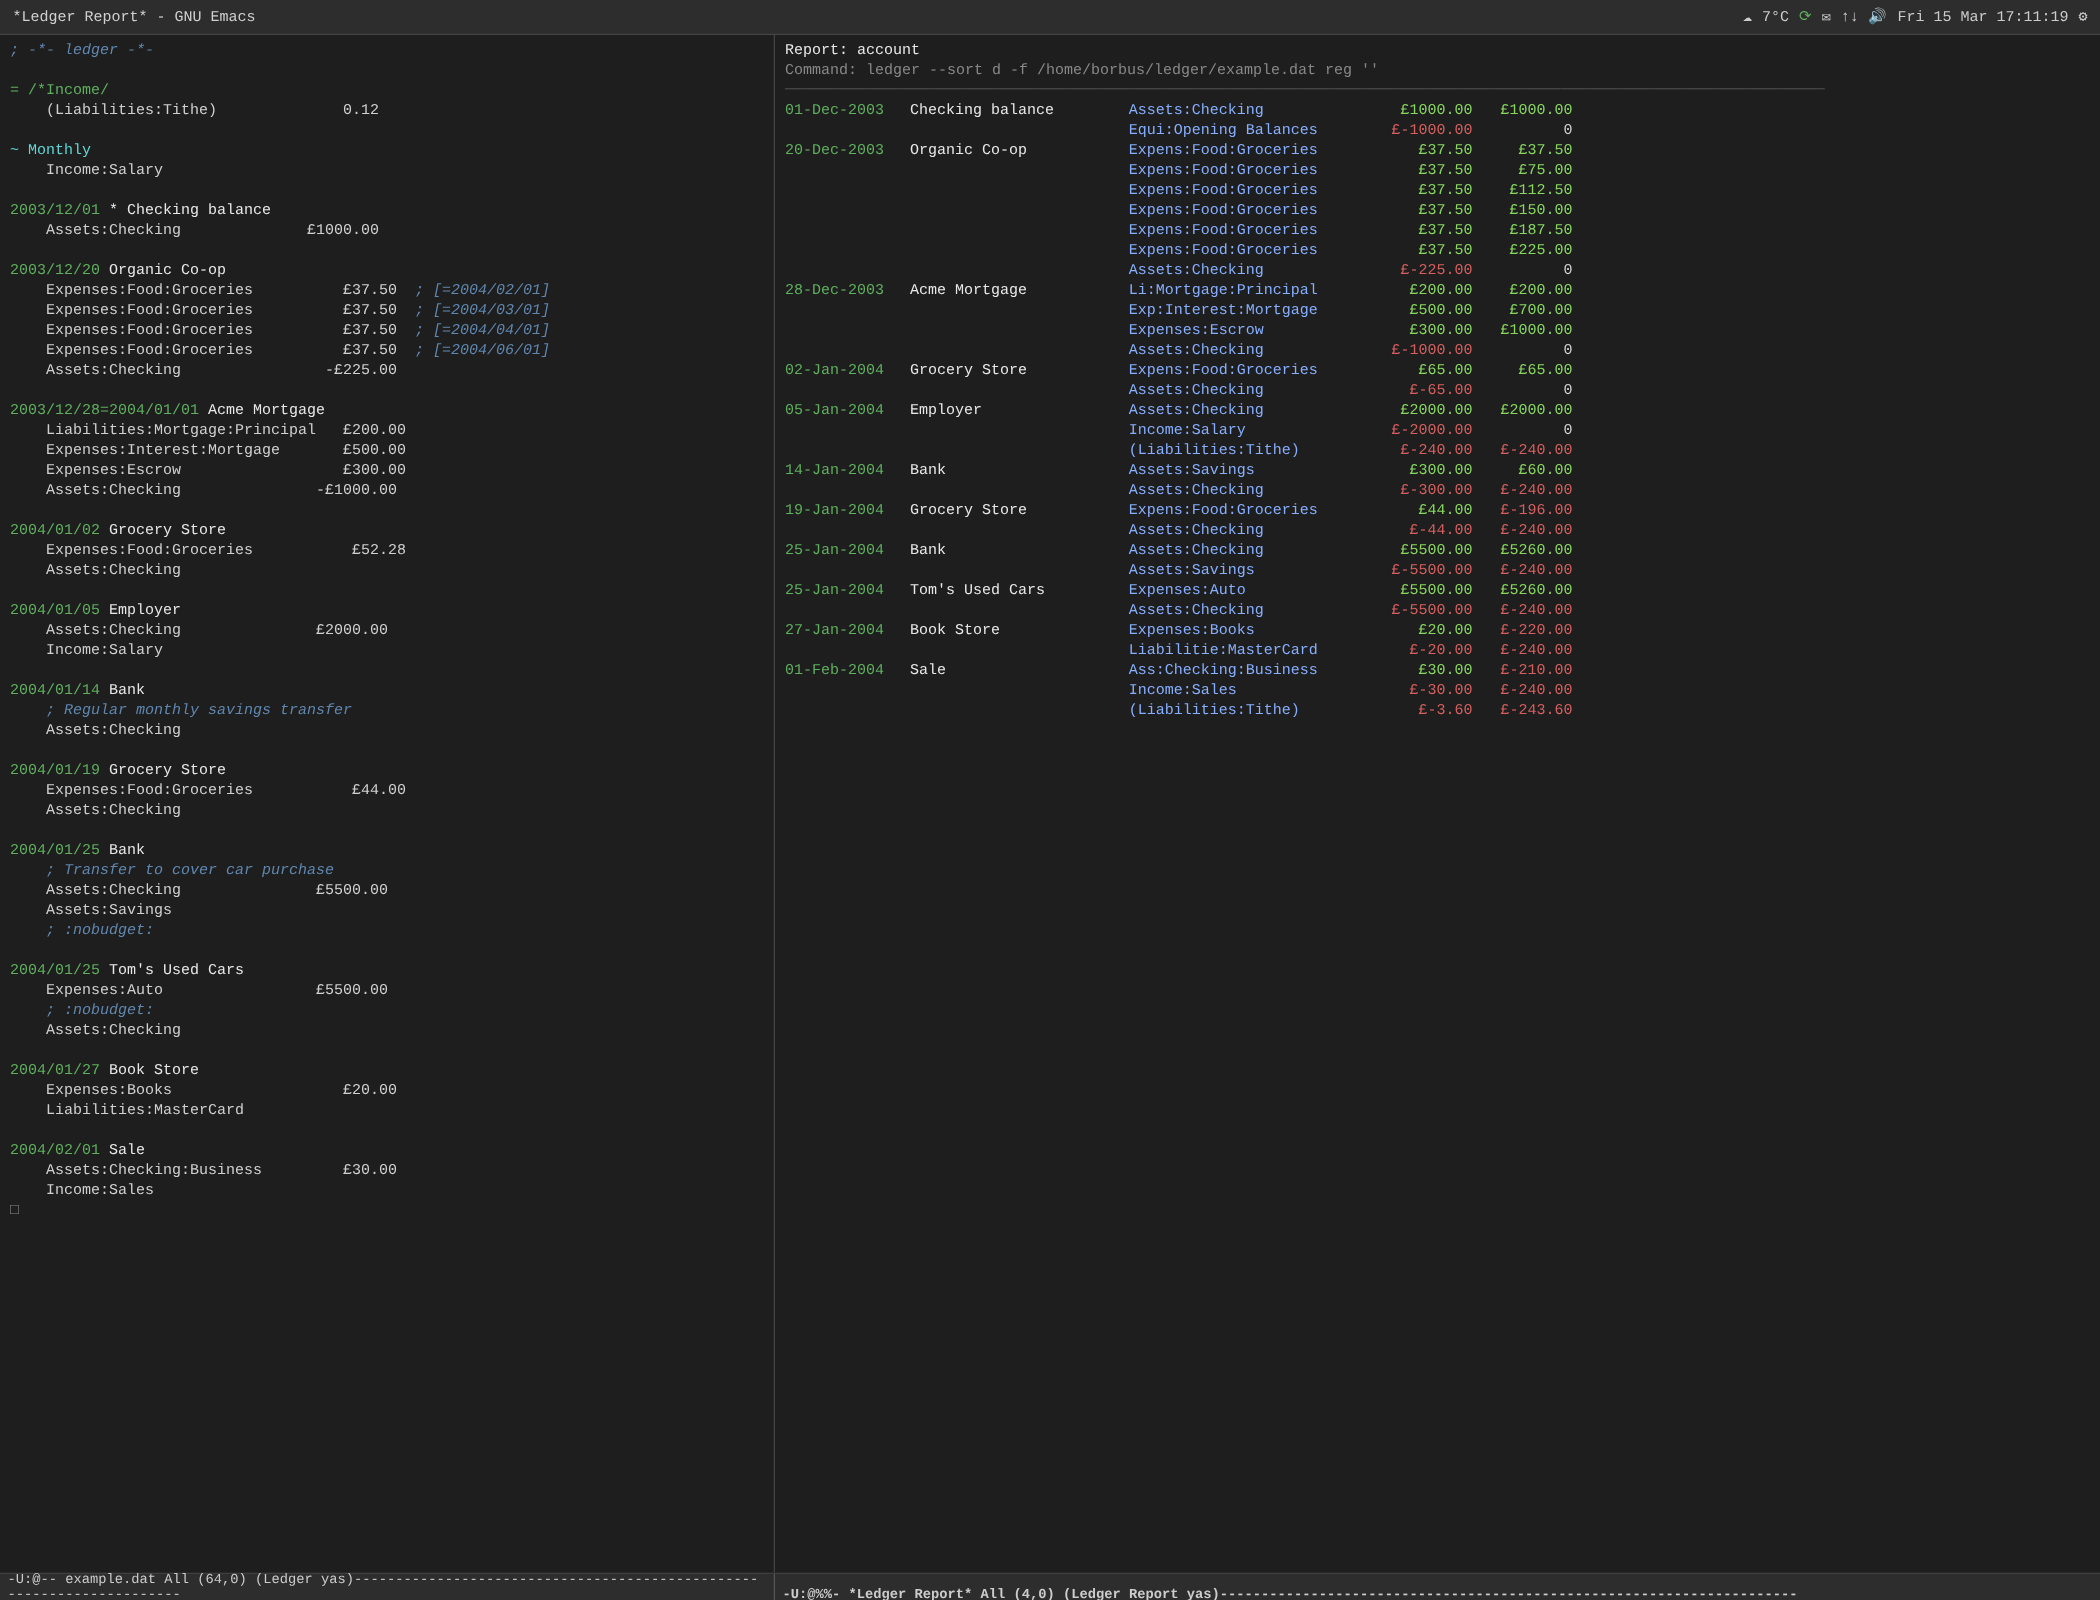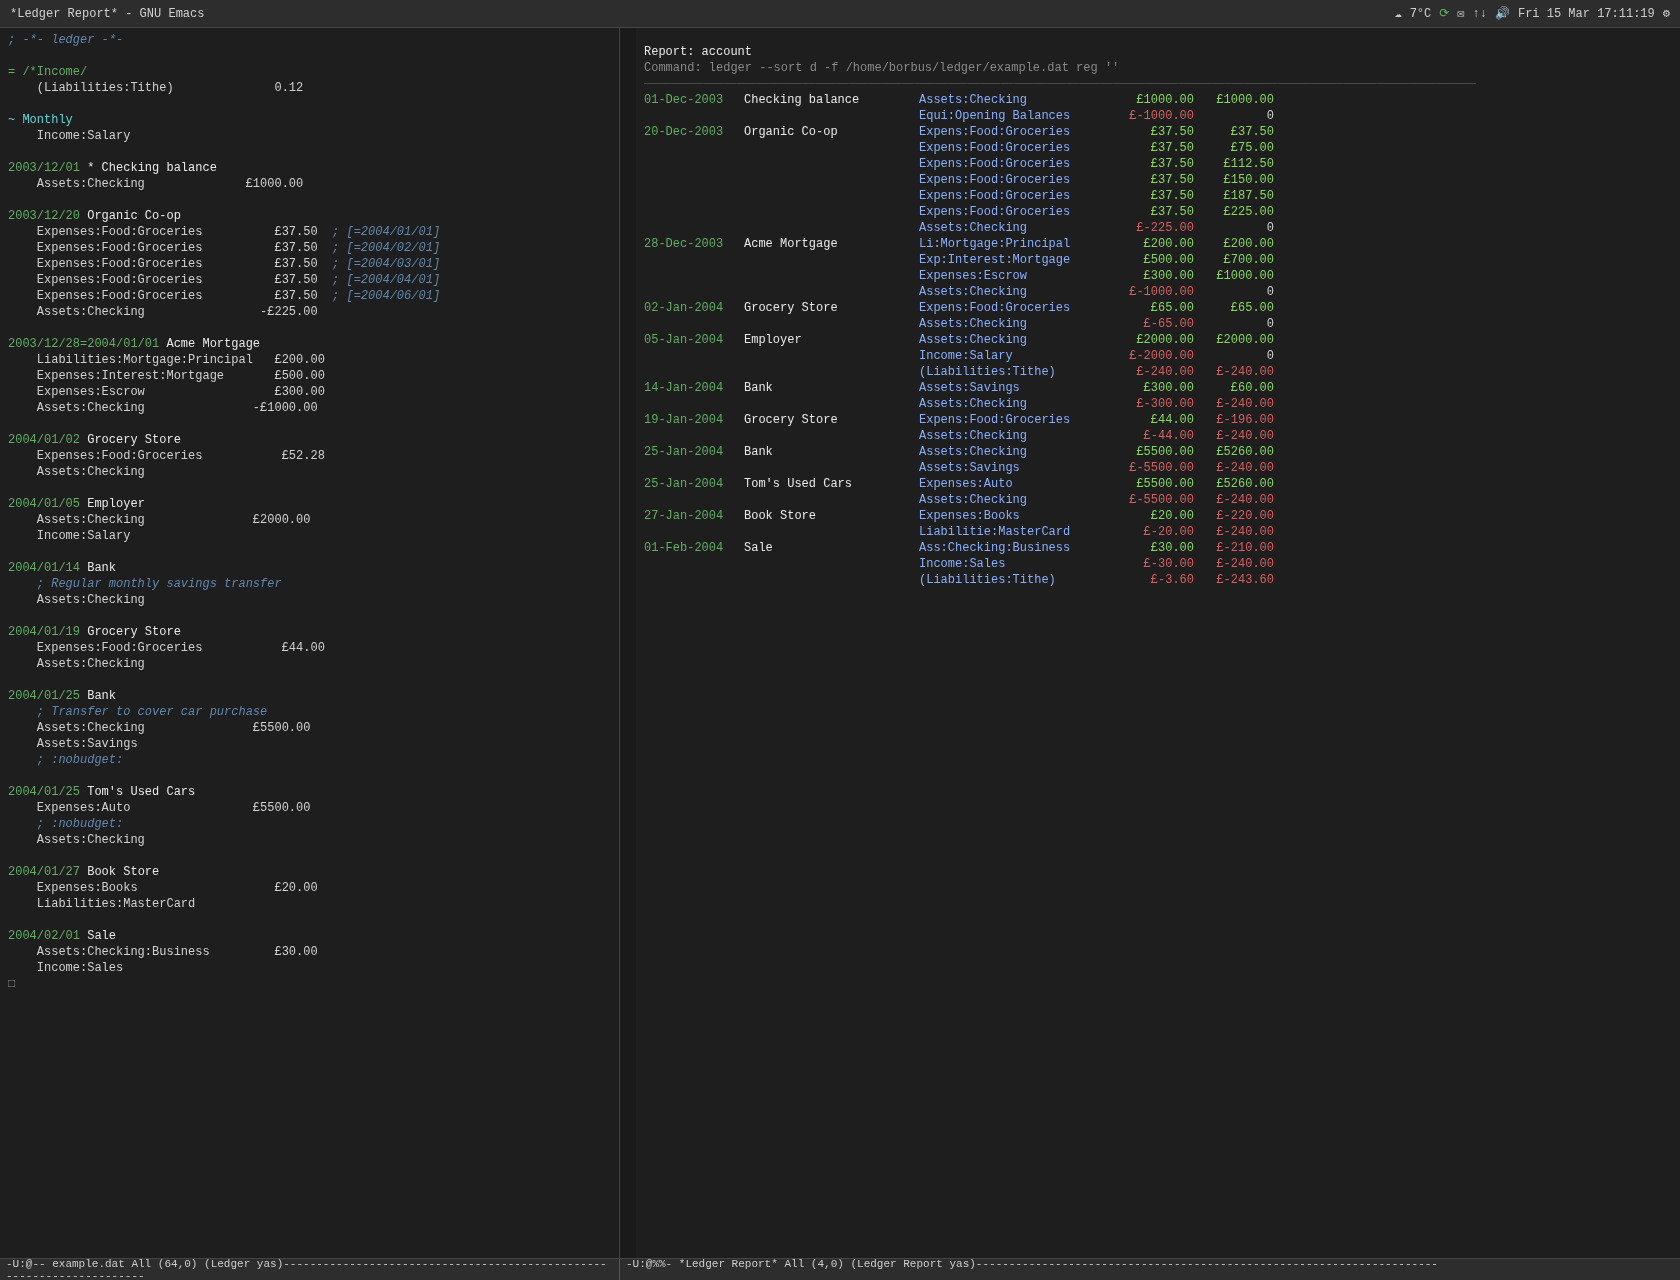--- a/index.html
+++ b/index.html
@@ -40,22 +40,21 @@
       background: #1e1e1e;
       overflow: hidden;
       border-right: 1px solid #444;
       padding: 4px 0;
     }
     
     #right-pane {
       flex: 1;
       background: #1e1e1e;
       overflow: hidden;
-      padding: 16px 0;
-      margin-left: 16px;
+      padding: 4px 0;
     }
     
     #statusbar {
       height: 22px;
       background: #2d2d2d;
       display: flex;
       align-items: center;
       font-size: 11px;
       color: #ccc;
       border-top: 1px solid #444;
@@ -65,21 +64,22 @@
       padding: 0 6px;
       border-right: 1px solid #555;
       height: 100%;
       display: flex;
       align-items: center;
     }
     #statusbar-right {
       padding: 12px 6px;
       height: 100%;
       display: flex;
-      align-items: flex-end;
+      align-items: flex-start;
+      font-weight: bold;
     }
 
     .line {
       padding: 0 8px;
       white-space: pre;
       line-height: 16px;
     }
     .green { color: #5faf5f; }
     .cyan { color: #5fd7d7; }
     .white { color: #e8e8e8; }
@@ -125,21 +125,20 @@
     <div class="line green">= /*Income/</div>
     <div class="line">    (Liabilities:Tithe)              0.12</div>
     <div class="line">&nbsp;</div>
     <div class="line cyan">~ Monthly</div>
     <div class="line">    Income:Salary</div>
     <div class="line">&nbsp;</div>
     <div class="line white"><span class="green">2003/12/01</span> * Checking balance</div>
     <div class="line">    Assets:Checking              £1000.00</div>
     <div class="line">&nbsp;</div>
     <div class="line white"><span class="green">2003/12/20</span> Organic Co-op</div>
-    <div class="line">    Expenses:Food:Groceries          £37.50  <span class="comment">; [=2004/01/01]</span></div>
     <div class="line">    Expenses:Food:Groceries          £37.50  <span class="comment">; [=2004/02/01]</span></div>
     <div class="line">    Expenses:Food:Groceries          £37.50  <span class="comment">; [=2004/03/01]</span></div>
     <div class="line">    Expenses:Food:Groceries          £37.50  <span class="comment">; [=2004/04/01]</span></div>
     <div class="line">    Expenses:Food:Groceries          £37.50  <span class="comment">; [=2004/06/01]</span></div>
     <div class="line">    Assets:Checking                -£225.00</div>
     <div class="line">&nbsp;</div>
     <div class="line white"><span class="green">2003/12/28=2004/01/01</span> Acme Mortgage</div>
     <div class="line">    Liabilities:Mortgage:Principal   £200.00</div>
     <div class="line">    Expenses:Interest:Mortgage       £500.00</div>
     <div class="line">    Expenses:Escrow                  £300.00</div>

